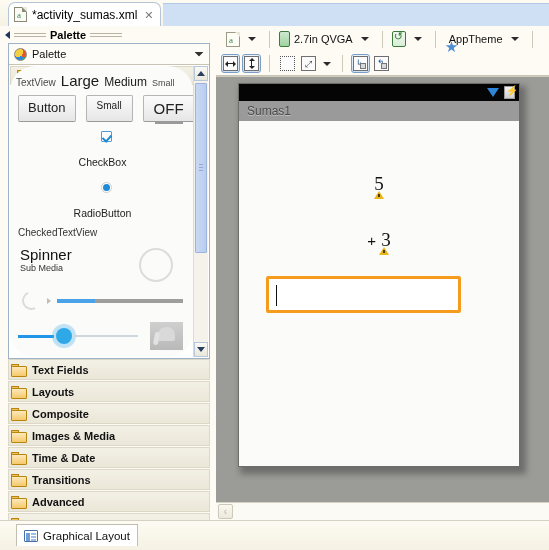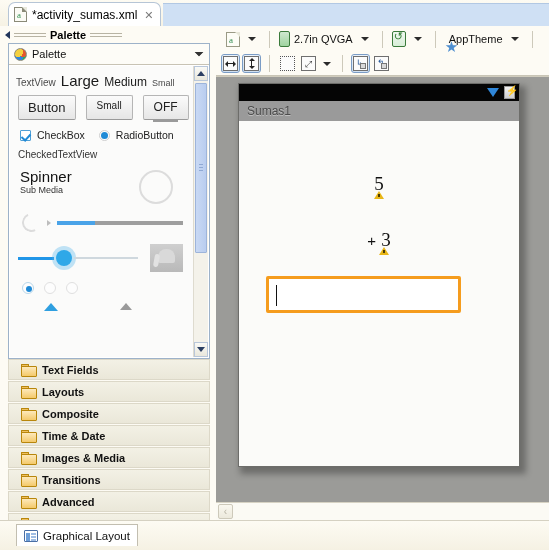--- a/index.html
+++ b/index.html
@@ -120,43 +120,43 @@
   }
   .folder-icon.open::after {
     background: linear-gradient(#fff3d4, #f6d184);
     transform: skewX(-6deg); transform-origin: bottom left;
   }
   #form-widgets-header .fw-label { font-weight: bold; font-size: 11px; color: #111; }
 
   
   #widget-preview {
     position: absolute; left: 1px; top: 22px; right: 16px; bottom: 1px;
-    background: #fbfbfa; overflow: hidden;
+    background: #fbfbfa; overflow: hidden; border-radius: 25px;
   }
   .textview-row { display: flex; align-items: baseline; gap: 5px; padding: 6px 0 0 6px; color: #2f2f2f; }
   .tv-textview { font-size: 10px; color: #4a4a4a; }
   .tv-large { font-size: 15px; color: #1a1a1a; }
   .tv-medium { font-size: 12px; color: #1a1a1a; }
   .tv-small { font-size: 9px; color: #4a4a4a; }
 
   .btn-row { display: flex; gap: 10px; padding: 6px 0 0 8px; align-items: stretch; }
   .and-btn {
     background: linear-gradient(#fbfbfb, #e6e6e6);
     border: 1px solid #b5b5b5; border-bottom-color: #9a9a9a;
     border-radius: 2px; padding: 4px 9px; color: #222;
   }
   .and-btn.big { font-size: 13px; }
   .and-btn.small { font-size: 10px; padding: 4px 10px; }
-  .and-btn.off { font-size: 12px; padding: 4px 10px; position: relative; }
+  .and-btn.off { font-size: 15px; padding: 4px 10px; position: relative; }
   .and-btn.off::after {
     content: ""; position: absolute; left: 22%; right: 22%; bottom: -3px; height: 2px;
     background: #9a9a9a;
   }
 
-  .check-row { display: flex; gap: 14px; padding: 9px 0 0 10px; align-items: center; }
+  .check-row { display: flex; gap: 14px; padding: 9px 0 0 10px; align-items: center; flex-direction: column; }
   .cb-box {
     width: 11px; height: 11px; border: 1px solid #4f9fd6; background: #fff;
     position: relative; border-radius: 1px;
   }
   .cb-box::after {
     content: ""; position: absolute; left: 2px; top: 1px; width: 4px; height: 7px;
     border: solid #1f8ad6; border-width: 0 2px 2px 0; transform: rotate(42deg);
   }
   .rb-dot {
     width: 11px; height: 11px; border-radius: 50%; border: 1px solid #cfcfcf; background: #fff;
@@ -242,21 +242,21 @@
   #palette-vscroll .sb-down-wrap { position: absolute; left: 0; right: 0; bottom: 0; }
 
   
   #category-list {
     position: absolute; left: 8px; top: 333px; width: 202px; height: 187px;
   }
   .cat-item {
     height: 21px; margin-bottom: 1px;
     background: linear-gradient(#f3f1e5, #eae7d9);
     border: 1px solid #dcd8c8;
-    display: flex; align-items: center; gap: 7px; padding-left: 12px;
+    display: flex; align-items: center; gap: 7px; padding-left: 2px;
   }
   .cat-item .cat-label { font-weight: bold; font-size: 11px; color: #111; }
 
   
   #editor-area {
     position: absolute; left: 216px; top: 26px; width: 333px; height: 494px;
     background: #fdfbf4;
   }
   #toolbar-row1 {
     position: absolute; left: 0; top: 0; width: 333px; height: 26px;
@@ -555,25 +555,25 @@
     <div class="cat-item">
       <span class="folder-icon"></span>
       <span class="cat-label">Layouts</span>
     </div>
     <div class="cat-item">
       <span class="folder-icon"></span>
       <span class="cat-label">Composite</span>
     </div>
     <div class="cat-item">
       <span class="folder-icon"></span>
+      <span class="cat-label">Images &amp; Media</span>
+    </div>
+    <div class="cat-item">
+      <span class="folder-icon"></span>
       <span class="cat-label">Time &amp; Date</span>
-    </div>
-    <div class="cat-item">
-      <span class="folder-icon"></span>
-      <span class="cat-label">Images &amp; Media</span>
     </div>
     <div class="cat-item">
       <span class="folder-icon"></span>
       <span class="cat-label">Transitions</span>
     </div>
     <div class="cat-item">
       <span class="folder-icon"></span>
       <span class="cat-label">Advanced</span>
     </div>
     <div class="cat-item">

